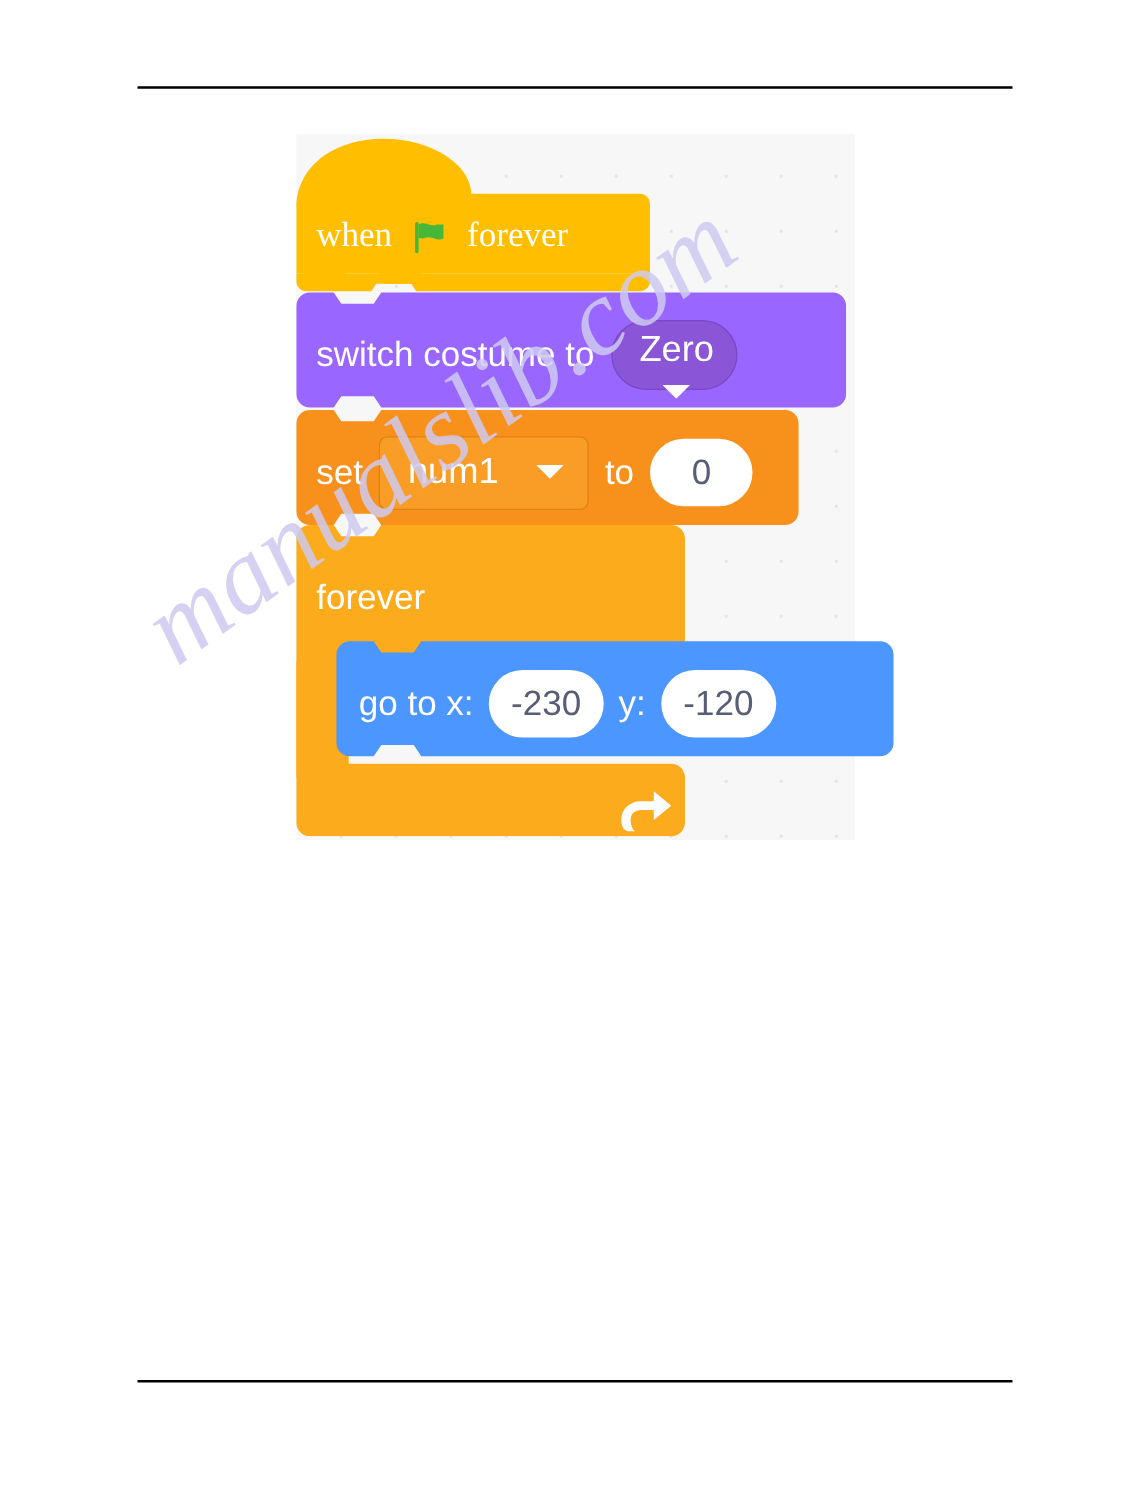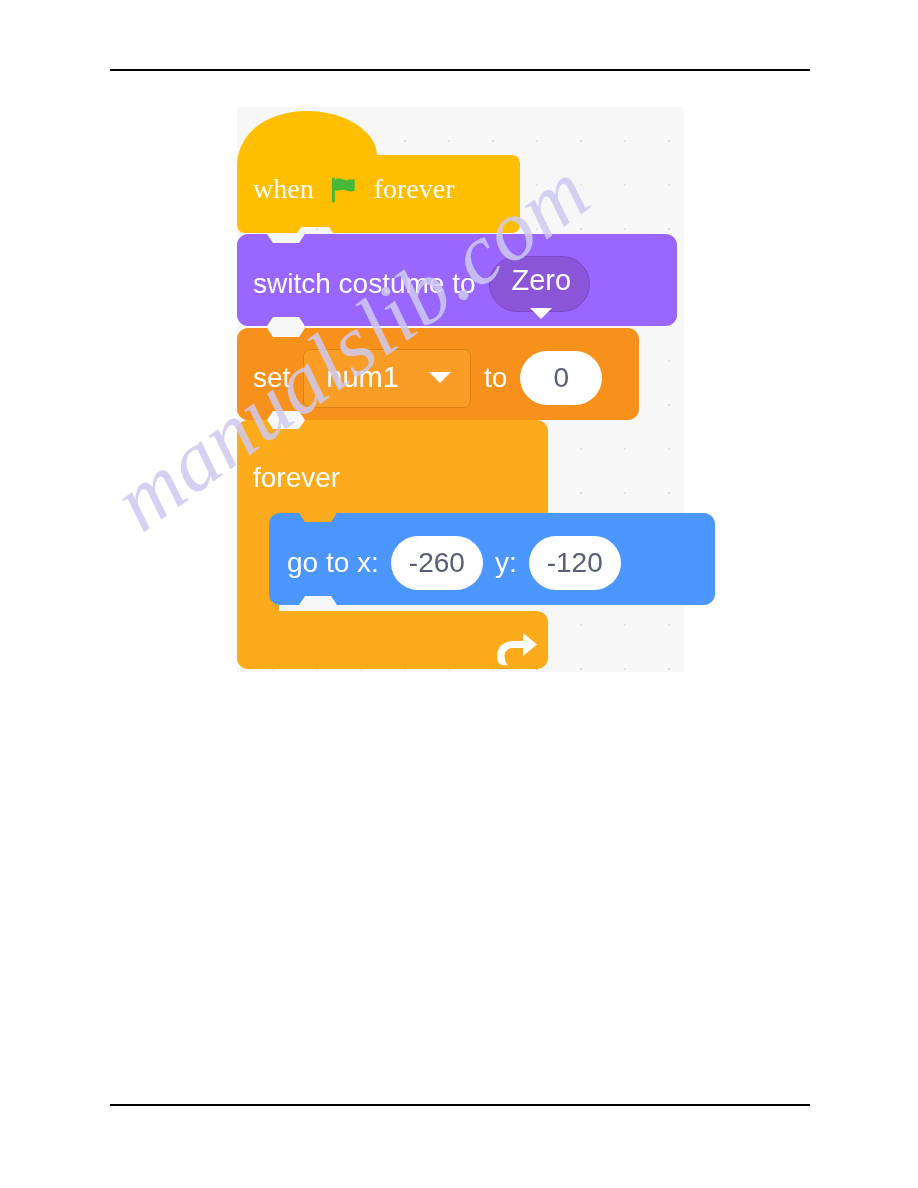--- a/index.html
+++ b/index.html
@@ -246,21 +246,21 @@
       </svg>
     </span>
   </div>
 
   <div class="blk" id="goto-block">
     <svg class="stack-body" viewBox="0 0 446 94" preserveAspectRatio="none" xmlns="http://www.w3.org/2000/svg">
       <path d="M0,12 C0,6 5,1 11,1 L30,1 L36,10 L62,10 L68,1 L435,1 C441,1 446,6 446,12 L446,82 C446,88 441,93 435,93 L68,93 L62,84 L36,84 L30,93 L11,93 C5,93 0,88 0,82 Z" fill="#4c97ff"></path>
     </svg>
     <div class="row">
       <span class="lbl">go to x:</span>
-      <span class="num-oval">-260</span>
+      <span class="num-oval">-230</span>
       <span class="lbl">y:</span>
       <span class="num-oval">-120</span>
     </div>
   </div>
 
 </div>
 
 <div class="watermark">manualslib.com</div>
 
 </body></html>

